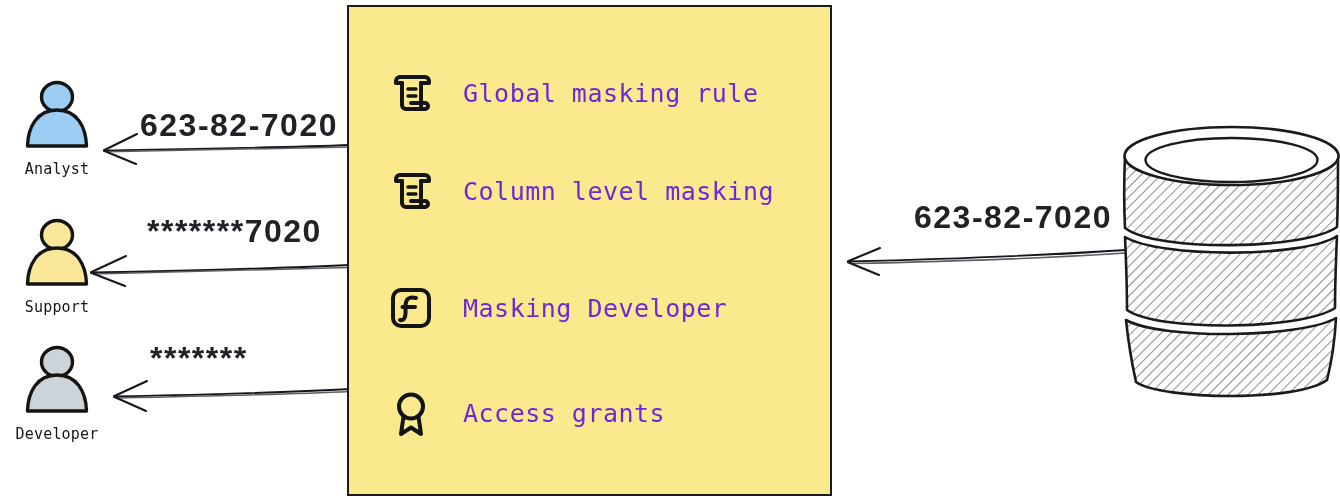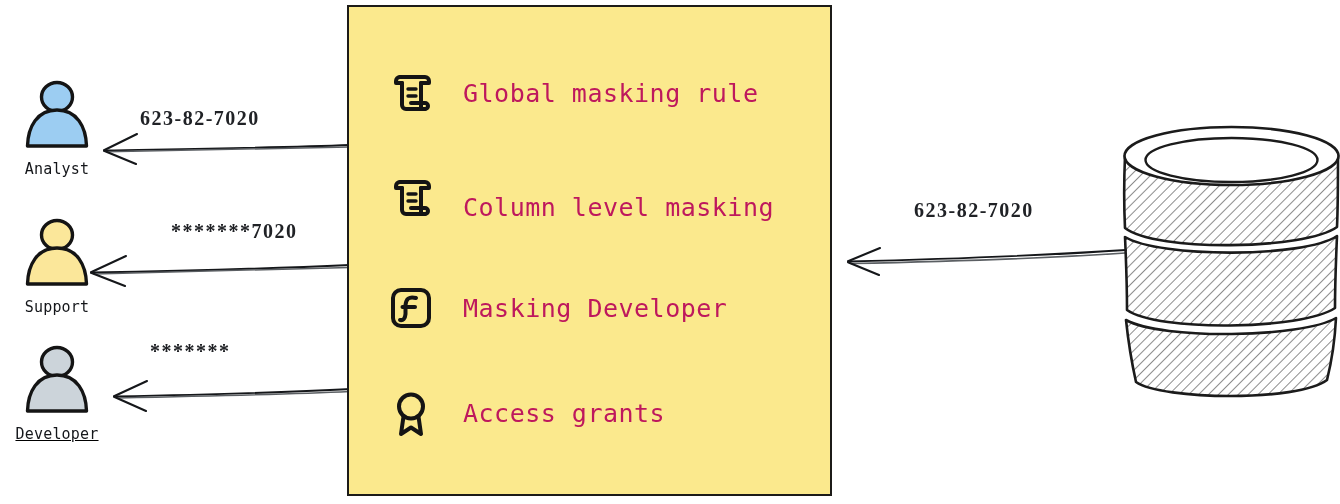--- a/index.html
+++ b/index.html
@@ -46,32 +46,32 @@
   .policy-row {
     position: absolute;
     left: 38px;
     display: flex;
     align-items: center;
     gap: 28px;
   }
   .policy-label {
     font-family: "DejaVu Sans Mono", monospace;
     font-size: 25px;
-    color: #be185d;
+    color: #6d28d9;
     letter-spacing: 0.5px;
     white-space: nowrap;
   }
   .policy-icon { width: 48px; height: 48px; flex: 0 0 48px; }
 
   
   .arrow-label {
     position: absolute;
-    font-family: Liberation Serif, serif;
+    font-family: Liberation Sans, sans-serif;
     font-weight: 700;
-    font-size: 20px;
+    font-size: 32px;
     color: #202226;
     letter-spacing: 1.5px;
     white-space: nowrap;
   }
 
   
   #database { position: absolute; left: 1122px; top: 124px; width: 220px; height: 290px; }
 </style>
 </head>
 <body>
@@ -91,21 +91,21 @@
   <div class="actor" style="left:2px; top:80px;">
     <div class="figure">
       <svg viewBox="0 0 72 78" width="72" height="78">
         <ellipse cx="36" cy="17" rx="15.5" ry="14.5" fill="#9ccdf2" stroke="#141414" stroke-width="3.4"></ellipse>
         <path d="M36 30 C 16 30 7 47 6.5 66 L 65.5 66 C 65 47 56 30 36 30 Z" fill="#9ccdf2" stroke="#141414" stroke-width="3.4" stroke-linejoin="round"></path>
       </svg>
     </div>
     <div class="caption">Analyst</div>
   </div>
 
-  <div class="actor" style="left:2px; top:345px;text-decoration:underline;">
+  <div class="actor" style="left:2px; top:345px;">
     <div class="figure">
       <svg viewBox="0 0 72 78" width="72" height="78">
         <ellipse cx="36" cy="17" rx="15.5" ry="14.5" fill="#ccd4da" stroke="#141414" stroke-width="3.4"></ellipse>
         <path d="M36 30 C 16 30 7 47 6.5 66 L 65.5 66 C 65 47 56 30 36 30 Z" fill="#ccd4da" stroke="#141414" stroke-width="3.4" stroke-linejoin="round"></path>
       </svg>
     </div>
     <div class="caption">Developer</div>
   </div>
 
   <svg class="abs" style="left:95px; top:126px;" width="260" height="42" viewBox="0 0 260 42">
@@ -123,40 +123,40 @@
   </svg>
 
   <svg class="abs" style="left:105px; top:372px;" width="250" height="42" viewBox="0 0 250 42">
     <path d="M246 17 C 190 20 110 22.5 10 24.5" fill="none" stroke="#15171a" stroke-width="1.9" stroke-linecap="round"></path>
     <path d="M245 19.5 C 190 22 110 24 12 26" fill="none" stroke="#5b5f63" stroke-width="1.5" stroke-linecap="round"></path>
     <path d="M9 24.2 L 42 9" fill="none" stroke="#15171a" stroke-width="2.1" stroke-linecap="round"></path>
     <path d="M9 24.8 L 41 39" fill="none" stroke="#15171a" stroke-width="2.1" stroke-linecap="round"></path>
   </svg>
 
   <div class="arrow-label" style="left:140px; top:107px;">623-82-7020</div>
-  <div class="arrow-label" style="left:147px; top:220px;margin-left:24px;">*******7020</div>
+  <div class="arrow-label" style="left:147px; top:213px;">*******7020</div>
   <div class="arrow-label" style="left:150px; top:340px;">*******</div>
 
   <div id="policy-box">
 
     <div class="policy-row" style="top:62px;">
       <span class="policy-icon">
         <svg viewBox="0 0 48 48" width="48" height="48">
           <path d="M13 8 H38 a4 4 0 0 1 4 4 v2 H34" fill="none" stroke="#141414" stroke-width="4" stroke-linecap="round" stroke-linejoin="round"></path>
           <path d="M13 8 a4 4 0 0 0 -4 4 v2 h6" fill="none" stroke="#141414" stroke-width="4" stroke-linecap="round" stroke-linejoin="round"></path>
           <path d="M15 14 V36 a4 4 0 0 0 4 4 h19" fill="none" stroke="#141414" stroke-width="4" stroke-linecap="round" stroke-linejoin="round"></path>
           <path d="M34 14 V40" fill="none" stroke="#141414" stroke-width="4" stroke-linecap="round"></path>
           <path d="M38 40 a2 2 0 0 0 0 -6 H24" fill="none" stroke="#141414" stroke-width="4" stroke-linecap="round" stroke-linejoin="round"></path>
           <path d="M21 20 H29 M21 27 H29" fill="none" stroke="#141414" stroke-width="3.4" stroke-linecap="round"></path>
         </svg>
       </span>
       <span class="policy-label">Global masking rule</span>
     </div>
 
-    <div class="policy-row" style="top:167px;align-items:flex-end;">
+    <div class="policy-row" style="top:160px;">
       <span class="policy-icon">
         <svg viewBox="0 0 48 48" width="48" height="48">
           <path d="M13 8 H38 a4 4 0 0 1 4 4 v2 H34" fill="none" stroke="#141414" stroke-width="4" stroke-linecap="round" stroke-linejoin="round"></path>
           <path d="M13 8 a4 4 0 0 0 -4 4 v2 h6" fill="none" stroke="#141414" stroke-width="4" stroke-linecap="round" stroke-linejoin="round"></path>
           <path d="M15 14 V36 a4 4 0 0 0 4 4 h19" fill="none" stroke="#141414" stroke-width="4" stroke-linecap="round" stroke-linejoin="round"></path>
           <path d="M34 14 V40" fill="none" stroke="#141414" stroke-width="4" stroke-linecap="round"></path>
           <path d="M38 40 a2 2 0 0 0 0 -6 H24" fill="none" stroke="#141414" stroke-width="4" stroke-linecap="round" stroke-linejoin="round"></path>
           <path d="M21 20 H29 M21 27 H29" fill="none" stroke="#141414" stroke-width="3.4" stroke-linecap="round"></path>
         </svg>
       </span>

